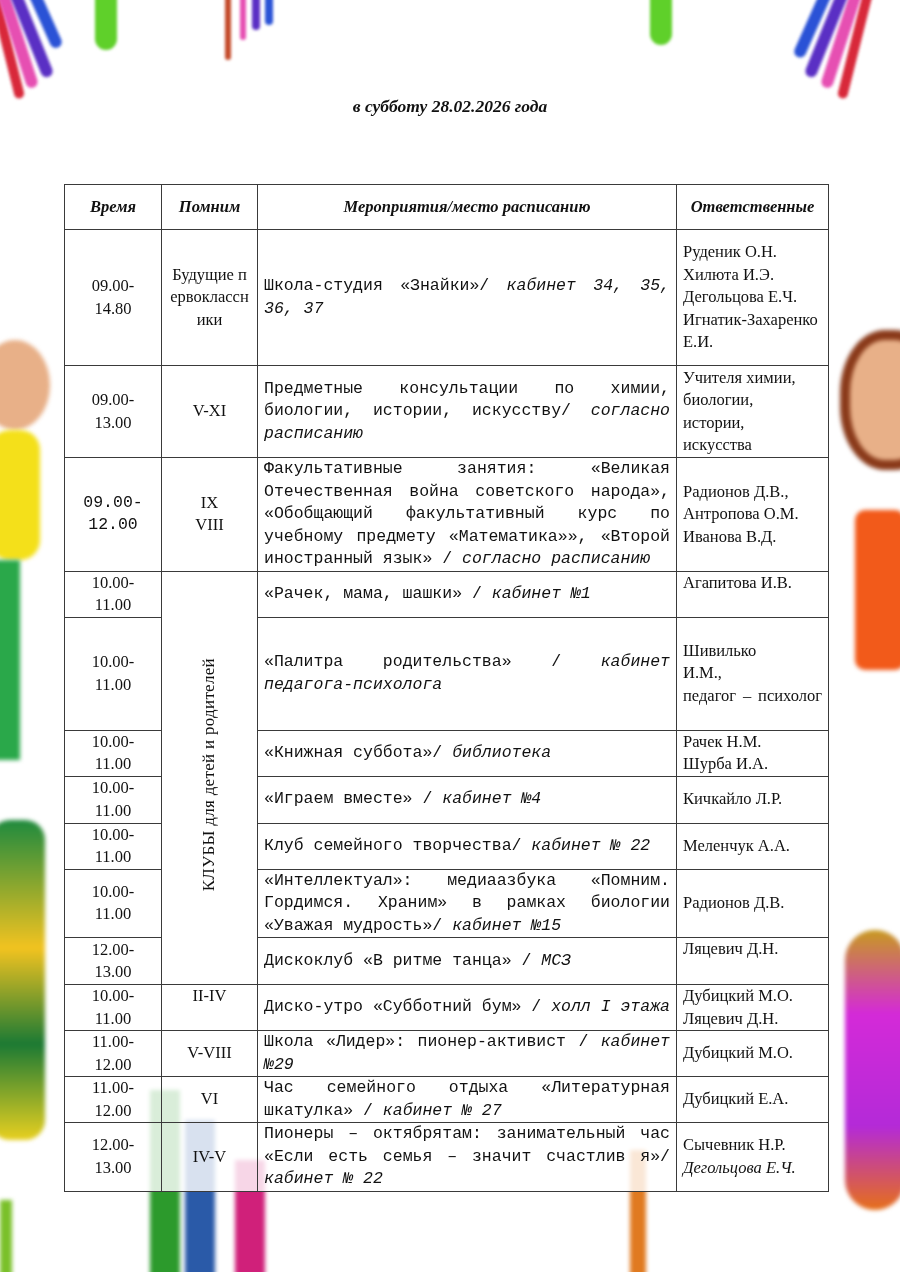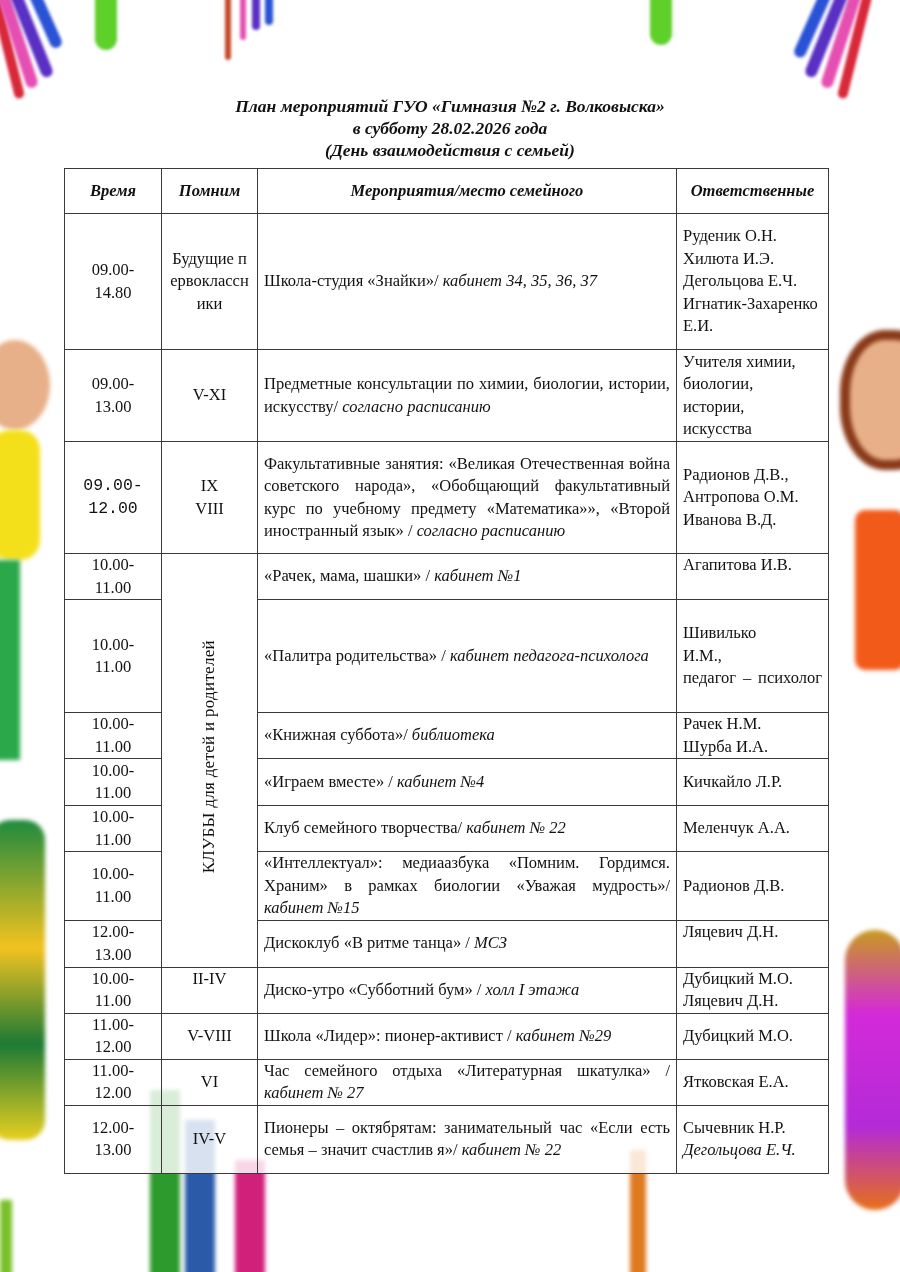--- a/index.html
+++ b/index.html
@@ -10,31 +10,31 @@
     color: #111;
   }
   .deco { position: absolute; pointer-events: none; }
   .pencil { position: absolute; width: 14px; height: 120px; border-radius: 0 0 7px 7px; filter: blur(1.5px); }
   .title {
     position: absolute; left: 0; width: 900px; top: 95px;
     text-align: center; font-weight: bold; font-style: italic;
     font-size: 17.5px; line-height: 22px;
   }
   table.plan {
-    position: absolute; left: 64px; top: 168px; width: 764px;
+    position: absolute; left: 64px; top: 184px; width: 764px;
     border-collapse: collapse; table-layout: fixed;
     font-size: 16.5px; line-height: 22.5px;
     background: rgba(255,255,255,0.82);
   }
   table.plan td, table.plan th {
     border: 1.5px solid #3a3a3a; padding: 0 6px; vertical-align: middle;
   }
   table.plan th { font-weight: bold; font-style: italic; text-align: center; height: 44px; }
   td.time, td.cls { text-align: center; }
-  td.event { text-align: justify; vertical-align: top; padding-top: 0; }
+  td.event { text-align: justify; vertical-align: top; padding-top: 0; font-family: Liberation Mono, monospace; }
   td.event.mid { vertical-align: middle; }
   td.resp { vertical-align: middle; }
   td.resp.top { vertical-align: top; }
   .it { font-style: italic; }
   .vert {
     writing-mode: vertical-rl; transform: rotate(180deg);
     white-space: nowrap; display: inline-block; font-size: 17px; letter-spacing: 0.3px;
   }
   .resp-line { display: block; }
   .justify-last { text-align-last: justify; }
@@ -72,37 +72,35 @@
   <div style="position:absolute;left:845px;top:930px;width:60px;height:280px;background:linear-gradient(180deg,#c89a20,#d42ad8 30%,#b42ad8 70%,#e6701a);border-radius:30px;filter:blur(2px);"></div>
 
   <div style="position:absolute;left:150px;top:1090px;width:30px;height:190px;background:#2c9a2c;filter:blur(2px);"></div>
   <div style="position:absolute;left:185px;top:1120px;width:30px;height:160px;background:#2a5aa8;filter:blur(2px);"></div>
   <div style="position:absolute;left:235px;top:1160px;width:30px;height:120px;background:#d0207a;filter:blur(2px);"></div>
   <div style="position:absolute;left:630px;top:1150px;width:16px;height:130px;background:#e07a20;filter:blur(2px);"></div>
   <div style="position:absolute;left:0px;top:1200px;width:12px;height:80px;background:#7ac02a;filter:blur(2px);"></div>
 </div>
 
 <div class="title">
-  <div>План мероприятий ГУО «Гимназия №2 г. Волковыска»</div>
   <div>в субботу 28.02.2026 года</div>
-  <div>(День взаимодействия с семьей)</div>
 </div>
 
 <table class="plan">
   <colgroup>
     <col style="width:97px">
     <col style="width:96px">
     <col style="width:419px">
     <col style="width:152px">
   </colgroup>
   <thead>
     <tr>
       <th>Время</th>
       <th>Помним</th>
-      <th>Мероприятия/место семейного</th>
+      <th>Мероприятия/место расписанию</th>
       <th style="word-break:break-all;">Ответственные</th>
     </tr>
   </thead>
   <tbody>
 
     <tr style="height:136px;">
       <td class="time"><span style="display:inline-block;width:60px;">09.00-14.80</span></td>
       <td class="cls"><span style="display:inline-block;width:80px;word-break:break-all;">Будущие первоклассники</span></td>
       <td class="event mid"><span>Школа-студия «Знайки»/</span> <span class="it">кабинет 34, 35, 36, 37</span></td>
       <td class="resp">
@@ -214,21 +212,21 @@
       <td class="resp">
         <span class="resp-line">Дубицкий М.О.</span>
       </td>
     </tr>
 
     <tr style="height:46px;">
       <td class="time"><span style="display:inline-block;width:60px;">11.00-12.00</span></td>
       <td class="cls">VI</td>
       <td class="event"><span>Час семейного отдыха «Литературная шкатулка» /</span> <span class="it">кабинет № 27</span></td>
       <td class="resp">
-        <span class="resp-line">Ятковская Е.А.</span>
+        <span class="resp-line">Дубицкий Е.А.</span>
       </td>
     </tr>
 
     <tr style="height:68px;">
       <td class="time"><span style="display:inline-block;width:60px;">12.00-13.00</span></td>
       <td class="cls">IV-V</td>
       <td class="event"><span>Пионеры – октябрятам: занимательный час «Если есть семья – значит счастлив я»/</span> <span class="it">кабинет № 22</span></td>
       <td class="resp">
         <span class="resp-line">Сычевник Н.Р.</span>
         <span class="resp-line it">Дегольцова Е.Ч.</span>

